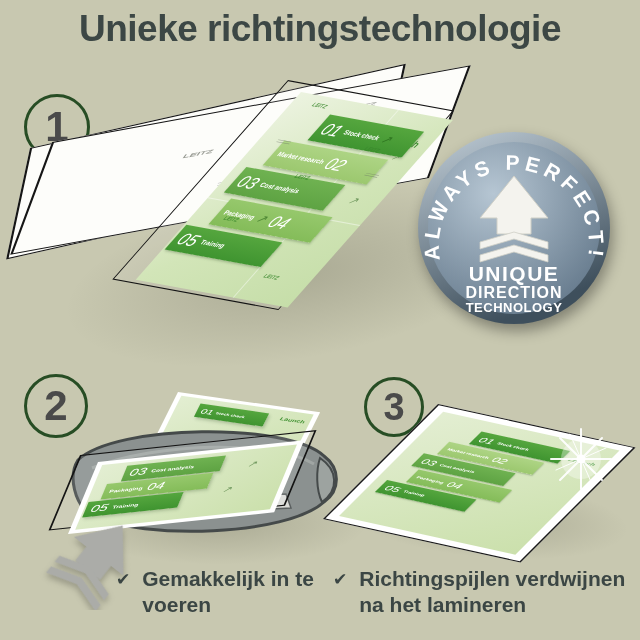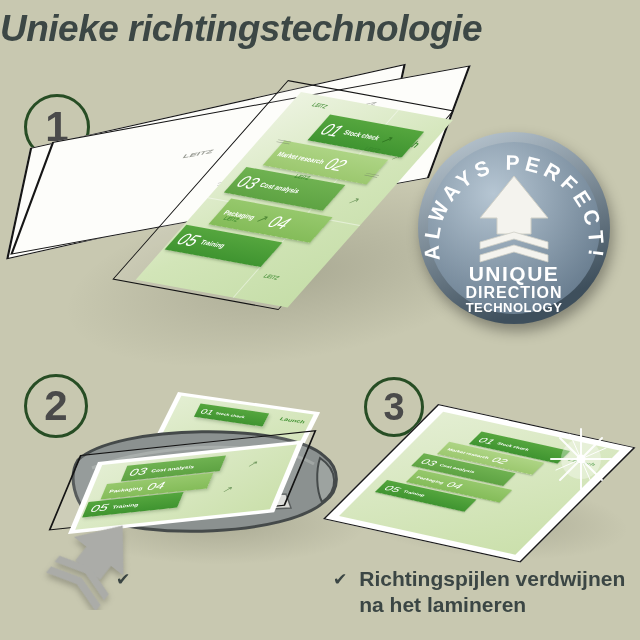--- a/index.html
+++ b/index.html
@@ -3,22 +3,22 @@
 <meta charset="utf-8">
 <style>
   html,body{margin:0;padding:0;}
   .canvas{
     position:relative;width:640px;height:640px;overflow:hidden;
     background:#c8c8b0;
     font-family:"Liberation Sans",sans-serif;
   }
   
   .title{
-    position:absolute;top:8px;left:0;width:100%;text-align:left;
-    font-size:37px;font-weight:bold;color:#3c4745;letter-spacing:-0.5px;font-style:italic;
+    position:absolute;top:8px;left:0;width:100%;text-align:center;
+    font-size:37px;font-weight:bold;color:#3c4745;letter-spacing:-0.5px;
   }
   
   .step-circle{
     position:absolute;border:3px solid #274d24;border-radius:50%;
     display:flex;align-items:center;justify-content:center;
     color:#4a4a4a;font-weight:bold;background:transparent;
   }
   .c1{left:24px;top:94px;width:60px;height:60px;font-size:42px;}
   .c2{left:24px;top:374px;width:58px;height:58px;font-size:42px;}
   .c3{left:364px;top:377px;width:54px;height:54px;font-size:38px;}
@@ -287,19 +287,20 @@
       <line x1="12" y1="12" x2="54" y2="54"></line>
       <line x1="54" y1="12" x2="12" y2="54"></line>
       <line x1="22" y1="8" x2="44" y2="58" stroke-width="1"></line>
       <line x1="58" y1="22" x2="8" y2="44" stroke-width="1"></line>
     </g>
     <circle cx="33" cy="33" r="4.5" fill="#ffffff"></circle>
   </svg>
 
   <div class="caption cap1">
     <span class="check">✔</span>
+    <span class="cap-text">Gemakkelijk in te voeren</span>
   </div>
   <div class="caption cap2">
     <span class="check">✔</span>
     <span class="cap-text">Richtingspijlen verdwijnen na het lamineren</span>
   </div>
 
 </div>
 
 </body></html>

